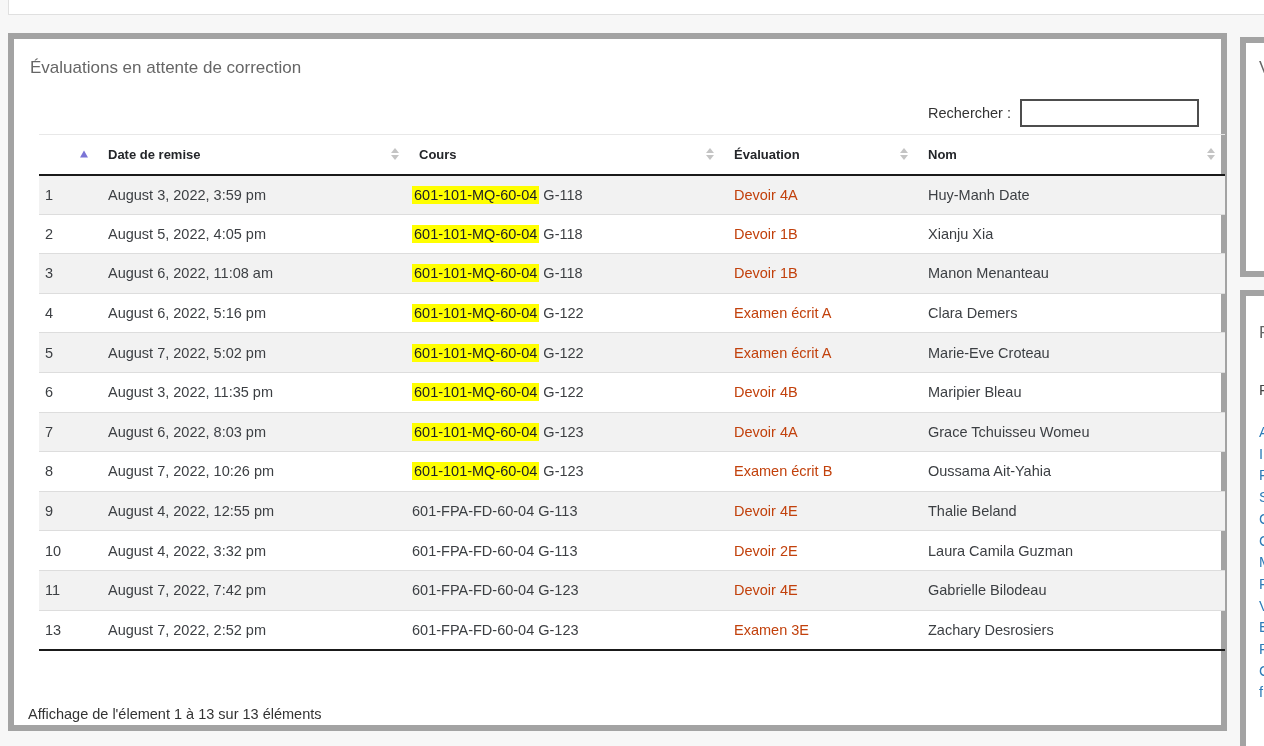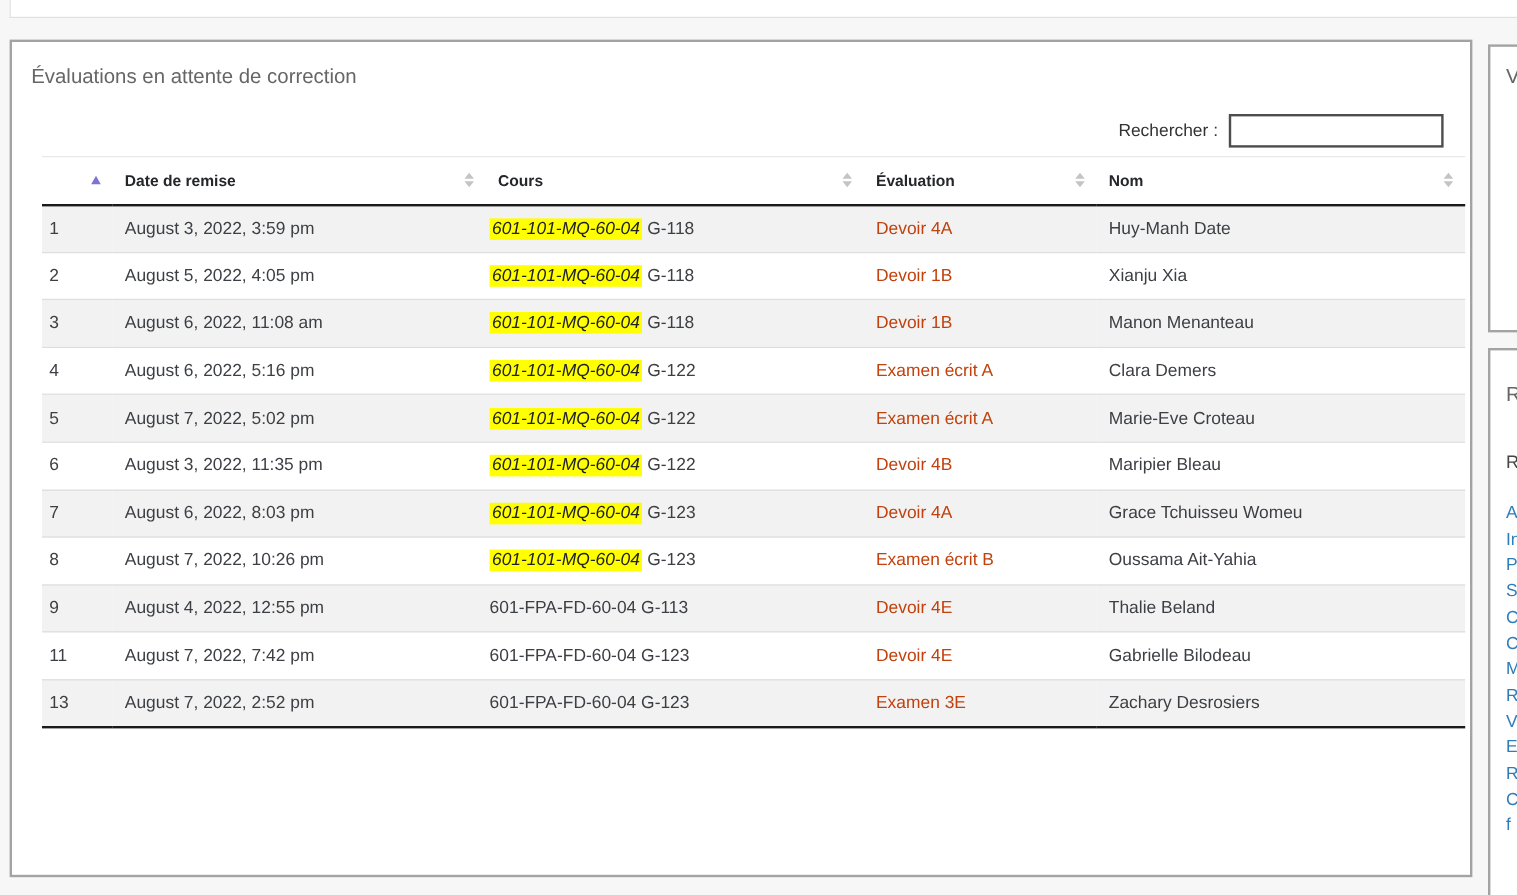--- a/index.html
+++ b/index.html
@@ -1,20 +1,20 @@
 <!DOCTYPE html>
 <html><head>
 <meta charset="utf-8">
 <style>
   * { margin:0; padding:0; box-sizing:border-box; }
   html,body { width:1264px; height:746px; overflow:hidden; background:#f7f7f7;
     font-family:"Liberation Sans", sans-serif; }
   .top-strip { position:absolute; left:8px; top:0; right:0; height:15px; background:#fff;
     border-bottom:1px solid #e0e0e0; border-left:1px solid #e0e0e0; }
-  .panel { position:absolute; background:#fff; border:2px solid #a3a3a3; }
+  .panel { position:absolute; background:#fff; border:6px solid #a3a3a3; }
   .main-panel { left:8px; top:33px; width:1219px; height:698px; }
   .panel-title { color:#666; font-size:17px; font-weight:400; }
   .main-title { position:absolute; left:16px; top:19px; }
   .search-row { position:absolute; top:60px; right:22px; display:flex; align-items:center; }
   .search-label { font-size:14.5px; color:#333; margin-right:9px; }
   .search-input { width:179px; height:28px; border:2px solid #4d4d4d; background:#fff;
     font-size:14px; padding:0 6px; border-radius:0; outline:none; }
   table.grid { position:absolute; left:25px; top:95px; width:1186px; border-collapse:collapse;
     table-layout:fixed; border-top:1px solid #e8e8e8; border-bottom:2px solid #1a1a1a; }
   table.grid col.c-num { width:59px; }
@@ -33,21 +33,21 @@
   tbody tr + tr td { border-top:1px solid #dddddd; }
   .sort-asc { position:absolute; right:10px; top:50%; transform:translateY(-50%);
     width:0; height:0; border-left:4.5px solid transparent; border-right:4.5px solid transparent;
     border-bottom:7px solid #7b74d6; }
   .sort-both { position:absolute; right:10px; top:50%; transform:translateY(-50%);
     display:flex; flex-direction:column; align-items:center; }
   .sort-both .up { width:0; height:0; border-left:4px solid transparent;
     border-right:4px solid transparent; border-bottom:5px solid #c4c4c4; margin-bottom:2px; }
   .sort-both .down { width:0; height:0; border-left:4px solid transparent;
     border-right:4px solid transparent; border-top:5px solid #c4c4c4; }
-  .hl { background:#ffff00; color:#202226; padding:1px 2px;font-style:italic; }
+  .hl { background:#ffff00; color:#202226; padding:1px 2px; }
   a.eval-link { color:#c2410c; text-decoration:none; }
   .footer-info { position:absolute; left:14px; top:667px; font-size:14.5px; color:#333; }
   .right-panel-1 { left:1240px; top:37px; width:160px; height:240px; }
   .right-panel-2 { left:1240px; top:290px; width:160px; height:480px; }
   .rp1-title { position:absolute; left:13px; top:15px; }
   .rp2-title { position:absolute; left:13px; top:27px; }
   .rp2-subtitle { position:absolute; left:13px; top:85px; font-size:15px; color:#444; }
   .rp2-links { position:absolute; left:13px; top:126px; display:flex; flex-direction:column; }
   .rp2-links a { color:#2e7cb8; font-size:14.5px; line-height:21.7px; text-decoration:none;
     white-space:nowrap; }
@@ -218,20 +218,32 @@
     <td class="course">
       <span class="course-code">601-FPA-FD-60-04</span>
       <span class="course-group"> G-113</span>
     </td>
     <td>
       <a class="eval-link" href="#">Devoir 4E</a>
     </td>
     <td>Thalie Beland</td>
   </tr>
 
+  <tr>
+    <td class="num">10</td>
+    <td>August 4, 2022, 3:32 pm</td>
+    <td class="course">
+      <span class="course-code">601-FPA-FD-60-04</span>
+      <span class="course-group"> G-113</span>
+    </td>
+    <td>
+      <a class="eval-link" href="#">Devoir 2E</a>
+    </td>
+    <td>Laura Camila Guzman</td>
+  </tr>
 
   <tr>
     <td class="num">11</td>
     <td>August 7, 2022, 7:42 pm</td>
     <td class="course">
       <span class="course-code">601-FPA-FD-60-04</span>
       <span class="course-group"> G-123</span>
     </td>
     <td>
       <a class="eval-link" href="#">Devoir 4E</a>
@@ -248,20 +260,21 @@
       <span class="course-group"> G-123</span>
     </td>
     <td>
       <a class="eval-link" href="#">Examen 3E</a>
     </td>
     <td>Zachary Desrosiers</td>
   </tr>
 </tbody>
   </table>
 
+  <div class="footer-info">Affichage de l'élement 1 à 13 sur 13 éléments</div>
 </div>
 
 <div class="panel right-panel-1">
   <h2 class="panel-title rp1-title">V</h2>
 </div>
 
 <div class="panel right-panel-2">
   <h2 class="panel-title rp2-title">R</h2>
   <div class="rp2-subtitle">R</div>
   <div class="rp2-links" id="rp2-links">

